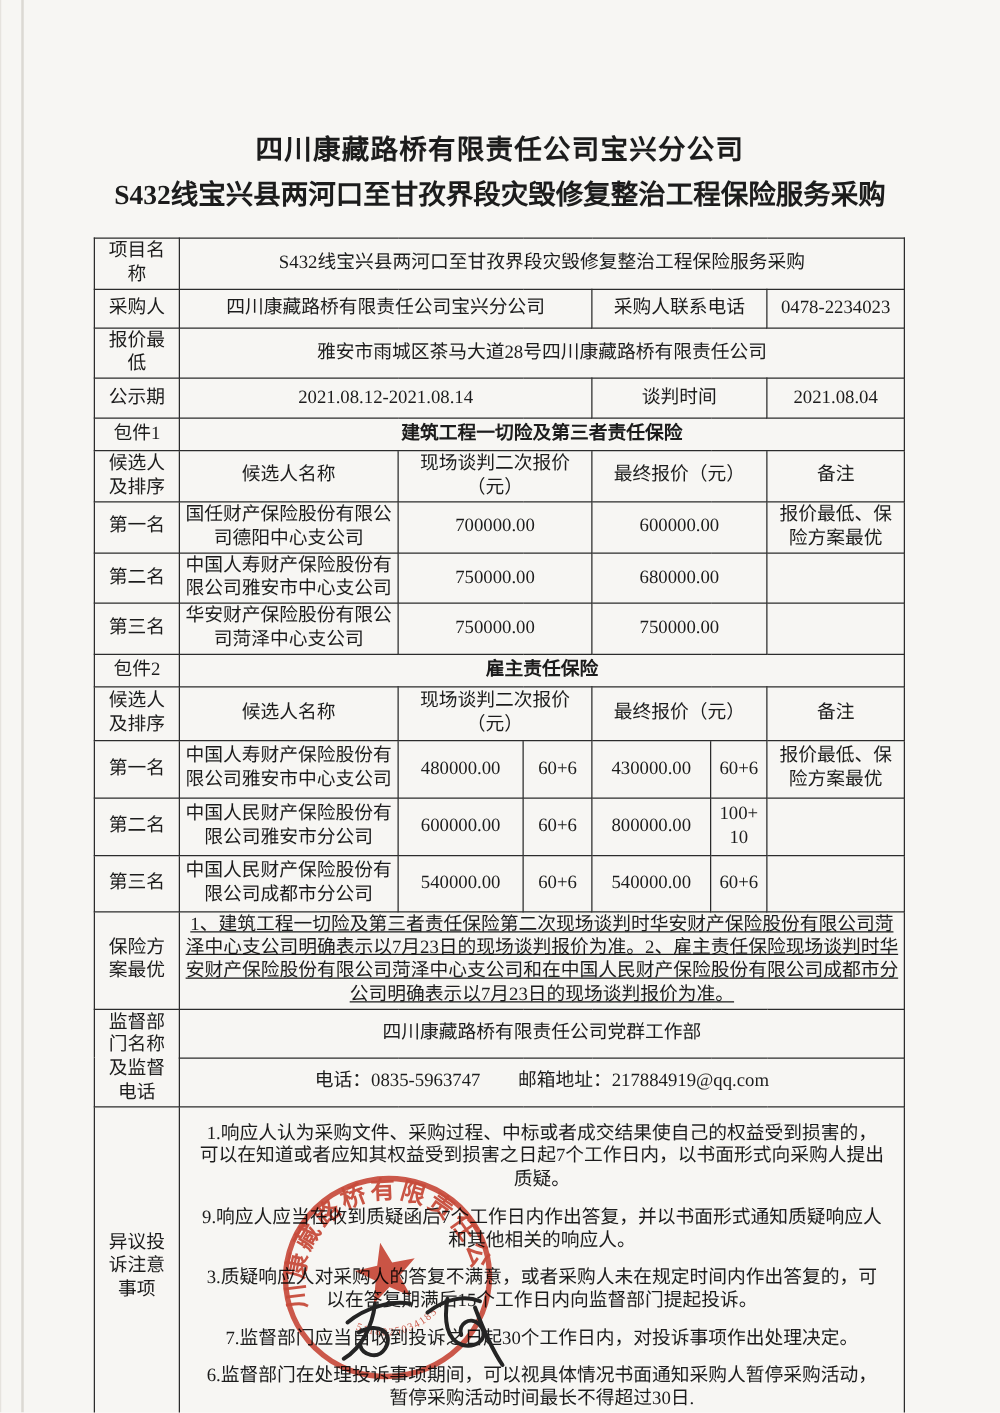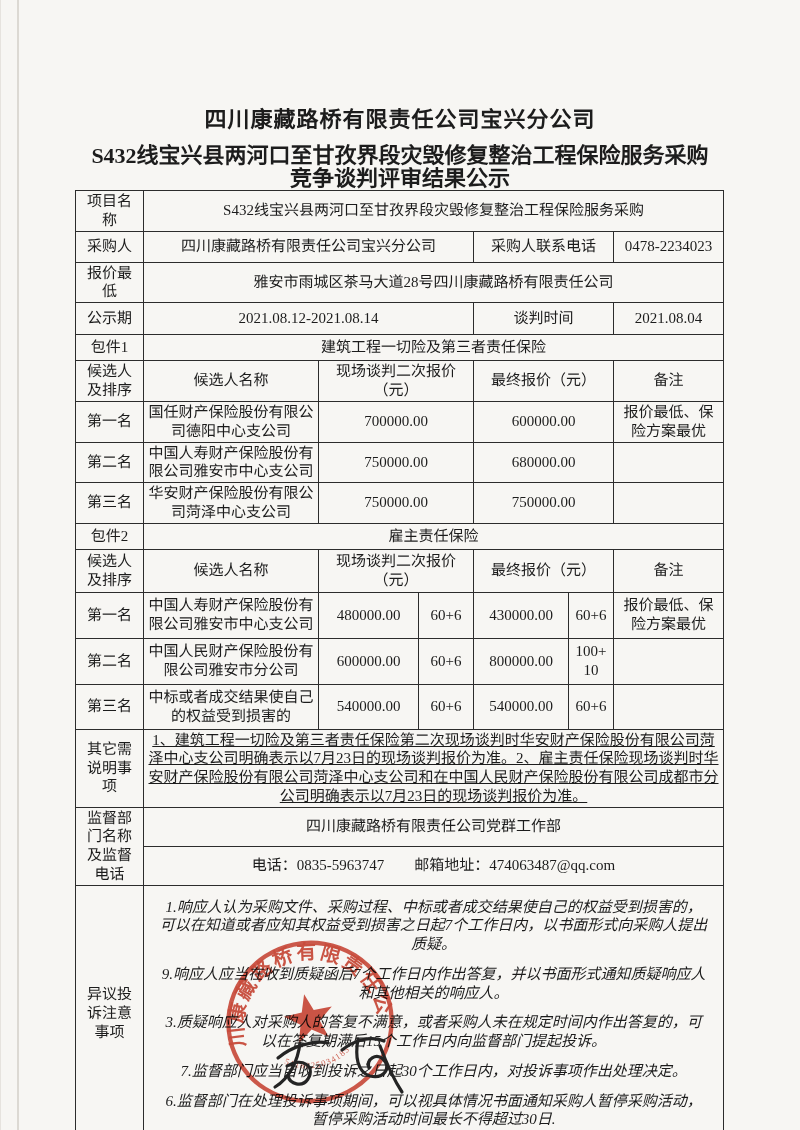--- a/index.html
+++ b/index.html
@@ -28,49 +28,48 @@
     border:1px solid #2c2c2c;
     padding:1px 4px;
     vertical-align:middle;
     text-align:center;
     line-height:1.25;
     overflow:hidden;
     word-break:break-all;
   }
   td.lbl{text-align:left;padding-left:4px;padding-right:2px;}
   td.left{text-align:left;padding-left:6px;}
-  td.bold{font-weight:normal;margin-top:44px;}
+  td.bold{font-weight:bold;margin-top:44px;}
   tr.h30{height:30px;} tr.h31{height:31px;} tr.h32{height:32px;}
   tr.h26{height:26px;} tr.h40{height:40px;} tr.h41{height:41px;}
   tr.h43{height:43px;} tr.h45{height:45px;} tr.h46{height:46px;}
   tr.h54{height:54px;font-family:Liberation Serif, serif;} tr.h76{height:76px;} tr.h182{height:182px;}
   td.notes-cell{line-height:1.32;padding:3px 7px;text-align:left;text-decoration:underline;}
   td.obj-cell{line-height:1.34;padding:4px 7px;text-align:left;vertical-align:top;}
-  .obj-line{margin:11px;font-style:italic;}
+  .obj-line{margin:11px;}
 
   .seal{
     position:absolute;left:222px;top:936px;width:176px;height:172px;
     opacity:.9;mix-blend-mode:multiply;pointer-events:none;
   }
   .signature{
     position:absolute;left:270px;top:1026px;width:136px;height:74px;
     pointer-events:none;
   }
 </style>
 </head>
 <body>
 
 <div>
   <div class="scan-edge2"></div>
   <div class="scan-edge"></div>
 
   <div class="titles">
     <div class="t1">四川康藏路桥有限责任公司宝兴分公司</div>
     <div class="t2">S432线宝兴县两河口至甘孜界段灾毁修复整治工程保险服务采购</div>
-    <div class="t3">竞争谈判评审结果公示</div>
   </div>
 
   <table class="doc">
     <colgroup>
       <col style="width:68px">
         <col style="width:175px">
         <col style="width:100px">
       <col style="width:55px">
         <col style="width:95px">
         <col style="width:45px">
@@ -163,39 +162,39 @@
       <td class="lbl">第二名</td>
       <td class="left">中国人民财产保险股份有限公司雅安市分公司</td>
       <td>600000.00</td>
       <td>60+6</td>
       <td>800000.00</td>
       <td>100+10</td>
       <td></td>
     </tr>
     <tr class="h45">
       <td class="lbl">第三名</td>
-      <td class="left">中标或者成交结果使自己的权益受到损害的</td>
+      <td class="left">中国人民财产保险股份有限公司成都市分公司</td>
       <td>540000.00</td>
       <td>60+6</td>
       <td>540000.00</td>
       <td>60+6</td>
       <td></td>
     </tr>
 
     <tr class="h76">
-      <td class="lbl">其它需说明事项</td>
+      <td class="lbl">保险方案最优</td>
       <td colspan="6" class="notes-cell">1、建筑工程一切险及第三者责任保险第二次现场谈判时华安财产保险股份有限公司菏泽中心支公司明确表示以7月23日的现场谈判报价为准。2、雇主责任保险现场谈判时华安财产保险股份有限公司菏泽中心支公司和在中国人民财产保险股份有限公司成都市分公司明确表示以7月23日的现场谈判报价为准。</td>
     </tr>
 
     <tr class="h30">
       <td class="lbl" rowspan="2">监督部门名称及监督电话</td>
       <td colspan="6">四川康藏路桥有限责任公司党群工作部</td>
     </tr>
     <tr class="h30">
-      <td colspan="6">电话：0835-5963747　　邮箱地址：474063487@qq.com</td>
+      <td colspan="6">电话：0835-5963747　　邮箱地址：217884919@qq.com</td>
     </tr>
 
     <tr class="h182">
       <td class="lbl">异议投诉注意事项</td>
       <td colspan="6" class="obj-cell">
         <p class="obj-line">1.响应人认为采购文件、采购过程、中标或者成交结果使自己的权益受到损害的，可以在知道或者应知其权益受到损害之日起7个工作日内，以书面形式向采购人提出质疑。</p>
         <p class="obj-line">9.响应人应当在收到质疑函后7个工作日内作出答复，并以书面形式通知质疑响应人和其他相关的响应人。</p>
         <p class="obj-line">3.质疑响应人对采购人的答复不满意，或者采购人未在规定时间内作出答复的，可以在答复期满后15个工作日内向监督部门提起投诉。</p>
         <p class="obj-line">7.监督部门应当自收到投诉之日起30个工作日内，对投诉事项作出处理决定。</p>
         <p class="obj-line">6.监督部门在处理投诉事项期间，可以视具体情况书面通知采购人暂停采购活动，暂停采购活动时间最长不得超过30日.</p>

